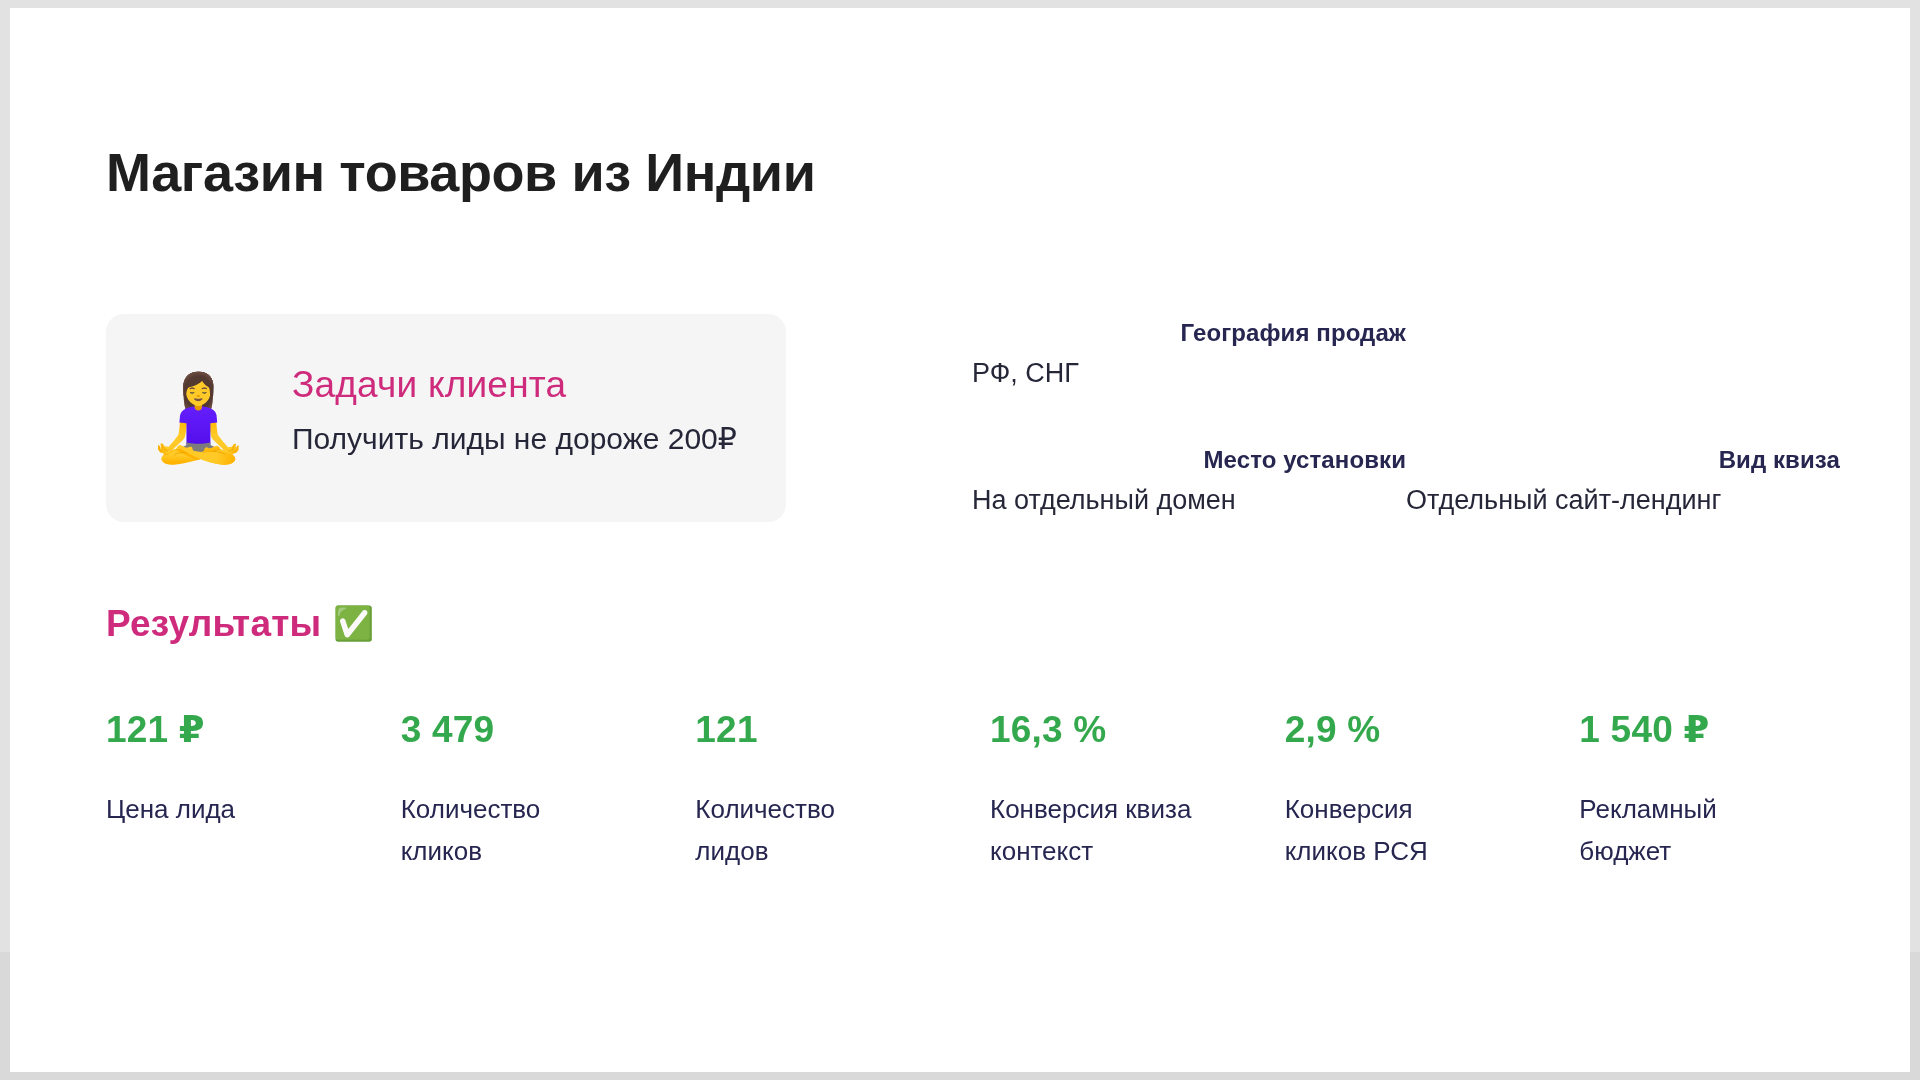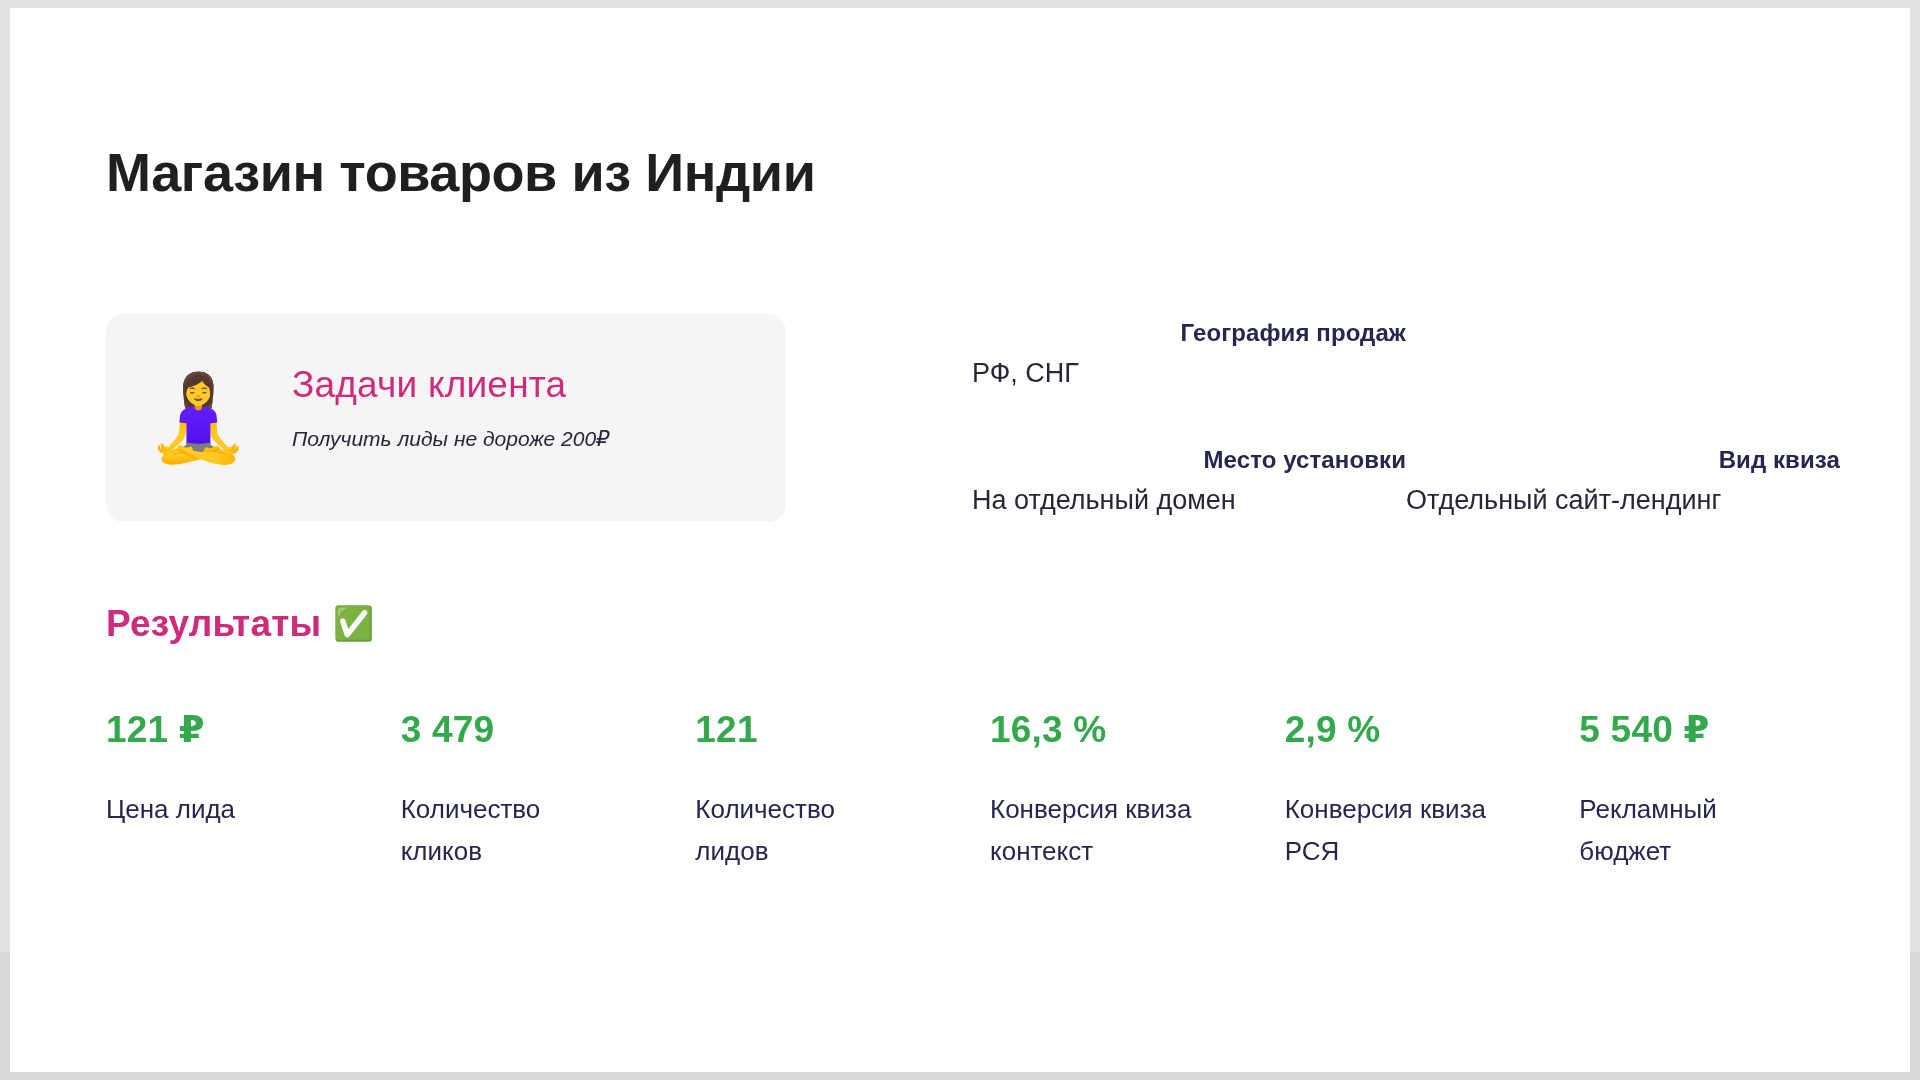--- a/index.html
+++ b/index.html
@@ -81,26 +81,25 @@
     font-size: 37px;
     font-weight: 400;
     color: #ce2b7c;
     line-height: 46px;
     letter-spacing: 0.2px;
     white-space: nowrap;
   }
 
   #tasks-desc {
     margin-top: 14px;
-    font-size: 21px;
+    font-size: 30px;
     font-weight: 400;
     color: #262639;
     line-height: 34px;
     white-space: nowrap;
-    font-style: italic;
   }
 
   
   #info-grid {
     position: absolute;
     left: 962px;
     top: 310px;
     width: 880px;
   }
 
@@ -247,24 +246,24 @@
         <div class="metric-label">Количество лидов</div>
       </div>
 
       <div class="metric">
         <div class="metric-value">16,3 %</div>
         <div class="metric-label">Конверсия квиза контекст</div>
       </div>
 
       <div class="metric">
         <div class="metric-value">2,9 %</div>
-        <div class="metric-label">Конверсия квиза РСЯ</div>
-      </div>
-
-      <div class="metric">
-        <div class="metric-value">5 540 ₽</div>
+        <div class="metric-label">Конверсия кликов РСЯ</div>
+      </div>
+
+      <div class="metric">
+        <div class="metric-value">1 540 ₽</div>
         <div class="metric-label">Рекламный бюджет</div>
       </div>
 
     </div>
 
   </div>
 </div>
 
 </body></html>

